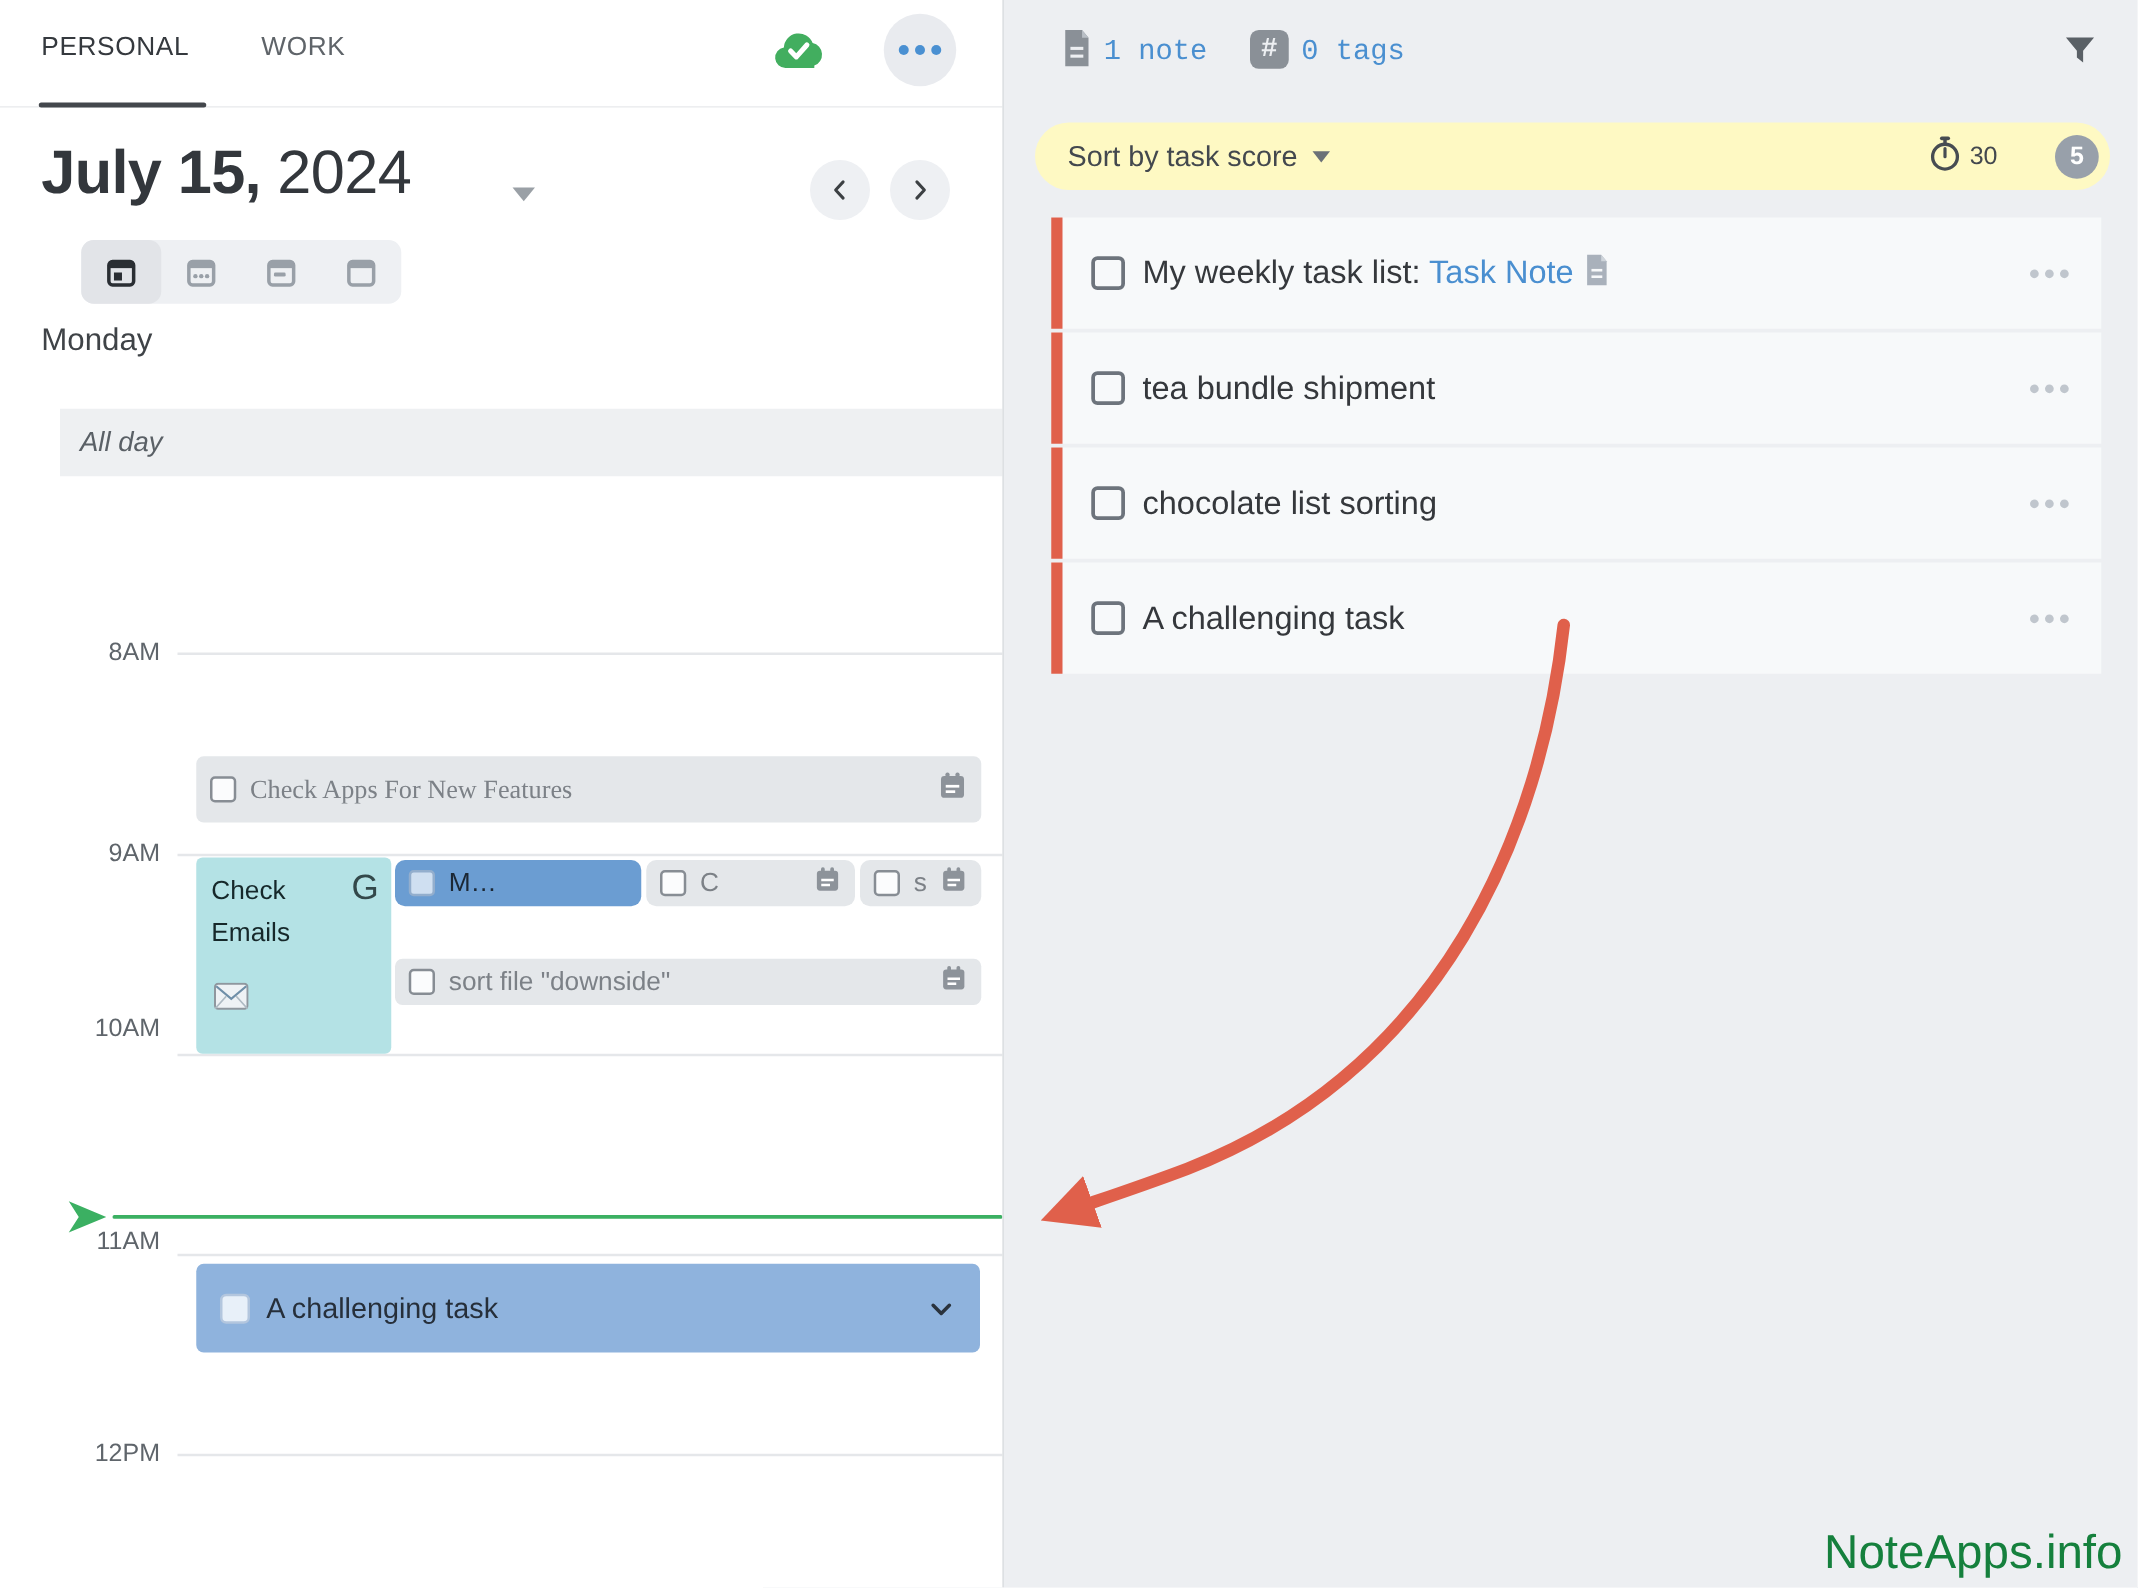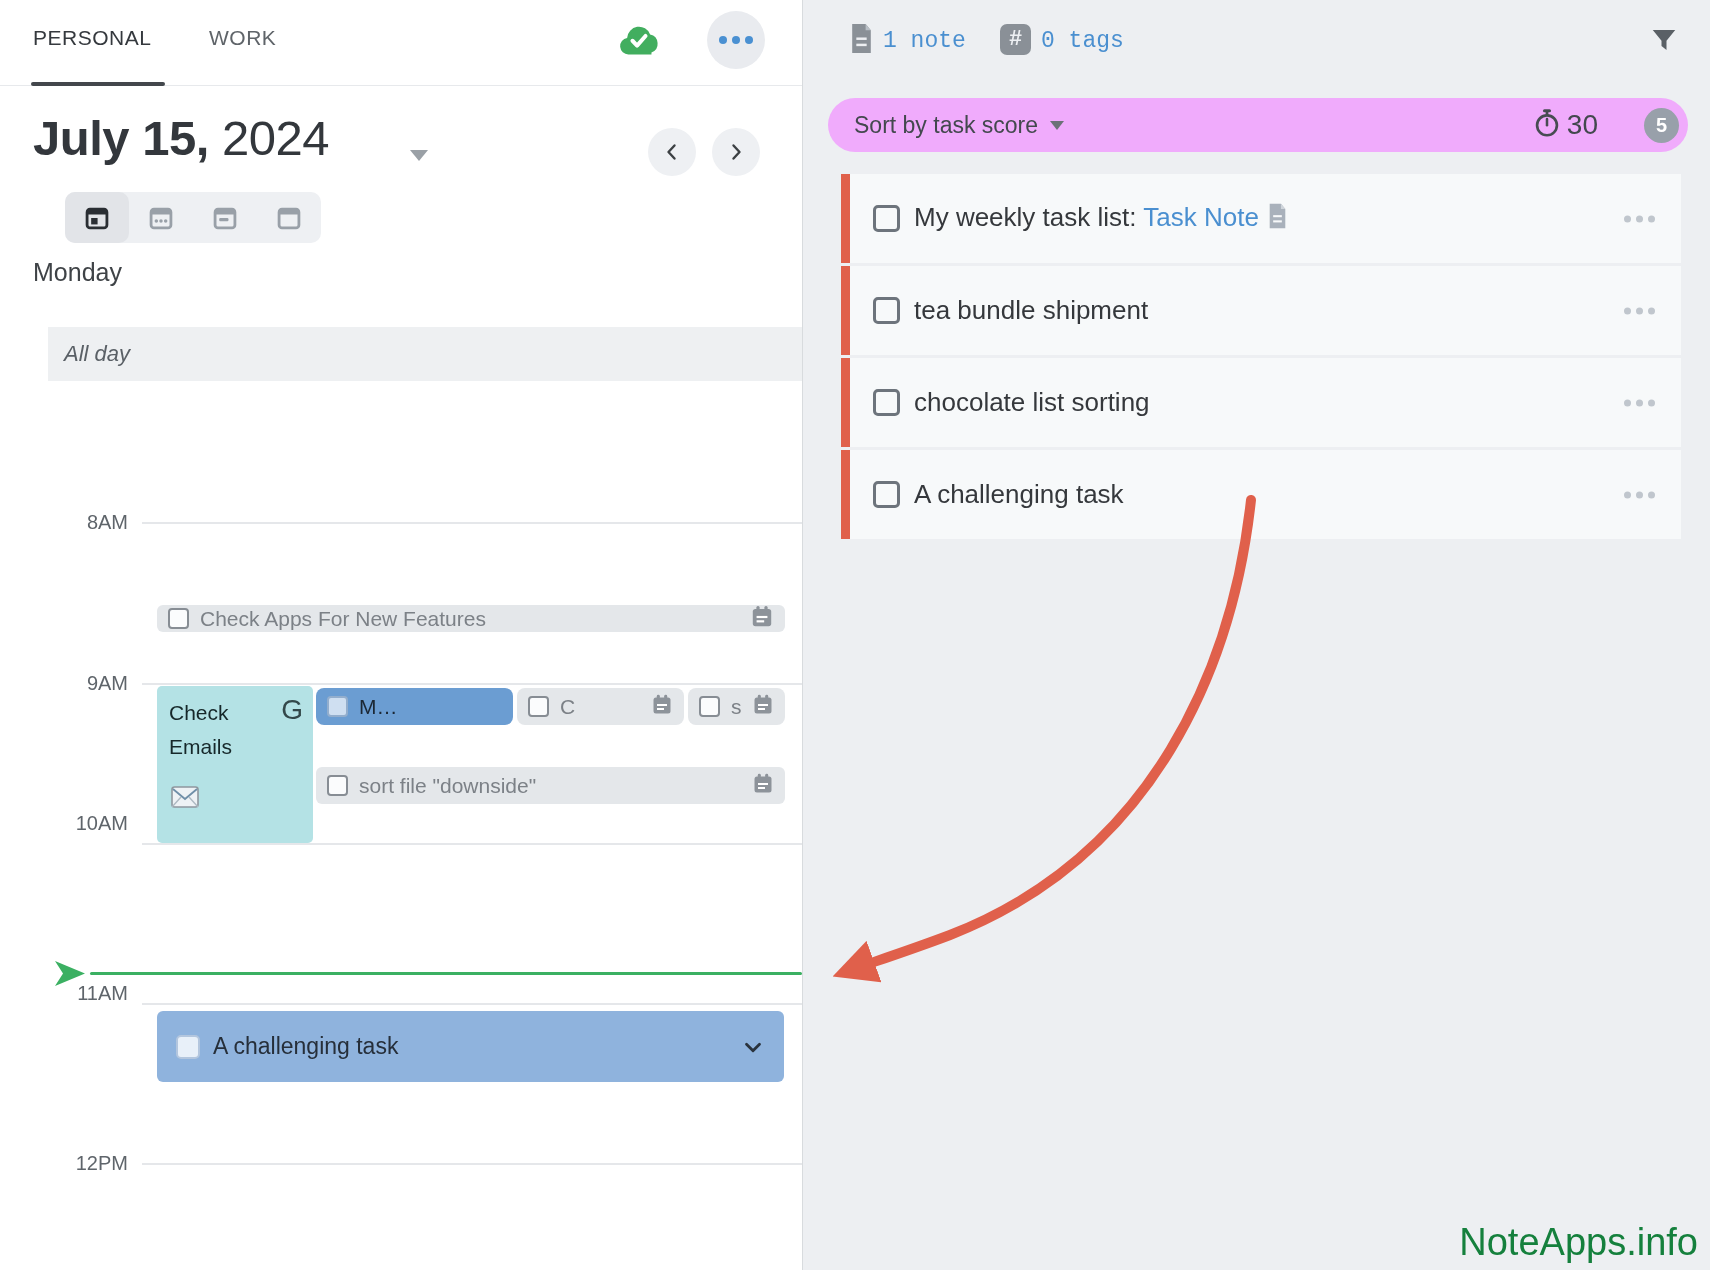--- a/index.html
+++ b/index.html
@@ -59,25 +59,25 @@
   .blue-block .chev { margin-left:auto; margin-right:18px; cursor:pointer; display:flex; }
 
   
   .right-panel { position:absolute; left:802px; top:0; width:908px; height:1270px; background:#edeff2; border-left:1px solid #d8dbde; }
   .rp-header { position:absolute; left:0; top:0; width:100%; height:78px;font-family:Liberation Mono, monospace; }
   .rp-link { position:absolute; font-size:23px; color:#4a8fd0; cursor:pointer; top:28px; }
   .note-ic { position:absolute; left:46px; top:23px; }
   .hash-ic { position:absolute; left:197px; top:24px; width:31px; height:31px; background:#8a9097; border-radius:7px; color:#edeff2; font-size:22px; font-weight:700; display:flex; align-items:center; justify-content:center; cursor:pointer; }
   .filter-ic { position:absolute; left:846px; top:25px; cursor:pointer; }
 
-  .sort-bar { position:absolute; left:25px; top:98px; width:860px; height:54px; background:#f0abfc; border-radius:27px; display:flex; align-items:center; }
+  .sort-bar { position:absolute; left:25px; top:98px; width:860px; height:54px; background:#fef9c3; border-radius:27px; display:flex; align-items:center; }
   .sort-label { margin-left:26px; font-size:23px; color:#43484e; cursor:pointer; }
   .sort-caret { margin-left:12px; width:0; height:0; border-left:7px solid transparent; border-right:7px solid transparent; border-top:9px solid #6b7177; cursor:pointer; }
   .sort-right { margin-left:auto; display:flex; align-items:center; }
-  .timer-val { font-size:28px; color:#43484e; margin-left:6px; }
+  .timer-val { font-size:20px; color:#43484e; margin-left:6px; }
   .count-badge { width:35px; height:35px; border-radius:50%; background:#98a0aa; color:#fff; font-size:20px; font-weight:700; display:flex; align-items:center; justify-content:center; margin-left:46px; margin-right:9px; }
 
   .task-list { position:absolute; left:38px; top:174px; width:840px; }
   .task-card { position:relative; height:89px; margin-bottom:3px; background:#f7f9fa; display:flex; align-items:center; }
   .stripe { position:absolute; left:0; top:0; width:9px; height:100%; background:#e0604b; }
   .task-card .cb { width:27px; height:27px; margin-left:32px; border:3px solid #6d747c; border-radius:5px; background:#f7f9fa; }
   .task-text { margin-left:14px; font-size:26px; color:#35383c; white-space:nowrap; }
   .task-text .lnk { color:#4a8fd0; cursor:pointer; }
   .task-text .mini-doc { display:inline-block; vertical-align:-3px; margin-left:8px; }
   .more-dots { position:absolute; right:26px; top:50%; transform:translateY(-50%); display:flex; gap:5px; cursor:pointer; }
@@ -164,21 +164,21 @@
     <div class="hour-label" style="top:672px;">9AM</div>
     <div class="hour-label" style="top:812px;">10AM</div>
     <div class="hour-label" style="top:960px;margin-top:22px;">11AM</div>
     <div class="hour-label" style="top:1152px;">12PM</div>
     <div class="hour-line" style="top:522px;"></div>
     <div class="hour-line" style="top:683px;"></div>
     <div class="hour-line" style="top:843px;"></div>
     <div class="hour-line" style="top:1003px;"></div>
     <div class="hour-line" style="top:1163px;"></div>
 
-    <div class="ev ev-gray" style="left:157px; top:605px; width:628px; height:27px;">
+    <div class="ev ev-gray" style="left:157px; top:605px; width:628px; height:53px;font-family:Liberation Serif, serif;">
       <span class="cb cb-sm"></span>
       <span class="ev-text">Check Apps For New Features</span>
       <span class="cal-ic">
         <svg width="26" height="26" viewBox="0 0 24 24">
             <rect x="3.5" y="4.5" width="17" height="16" rx="2.5" fill="#8d939a"></rect>
             <rect x="6.8" y="1.8" width="3" height="4.5" rx="1.4" fill="#8d939a"></rect>
             <rect x="14.2" y="1.8" width="3" height="4.5" rx="1.4" fill="#8d939a"></rect>
             <rect x="7" y="11" width="10" height="2" fill="#fff"></rect>
             <rect x="7" y="15" width="7" height="2" fill="#fff"></rect>
           </svg>

